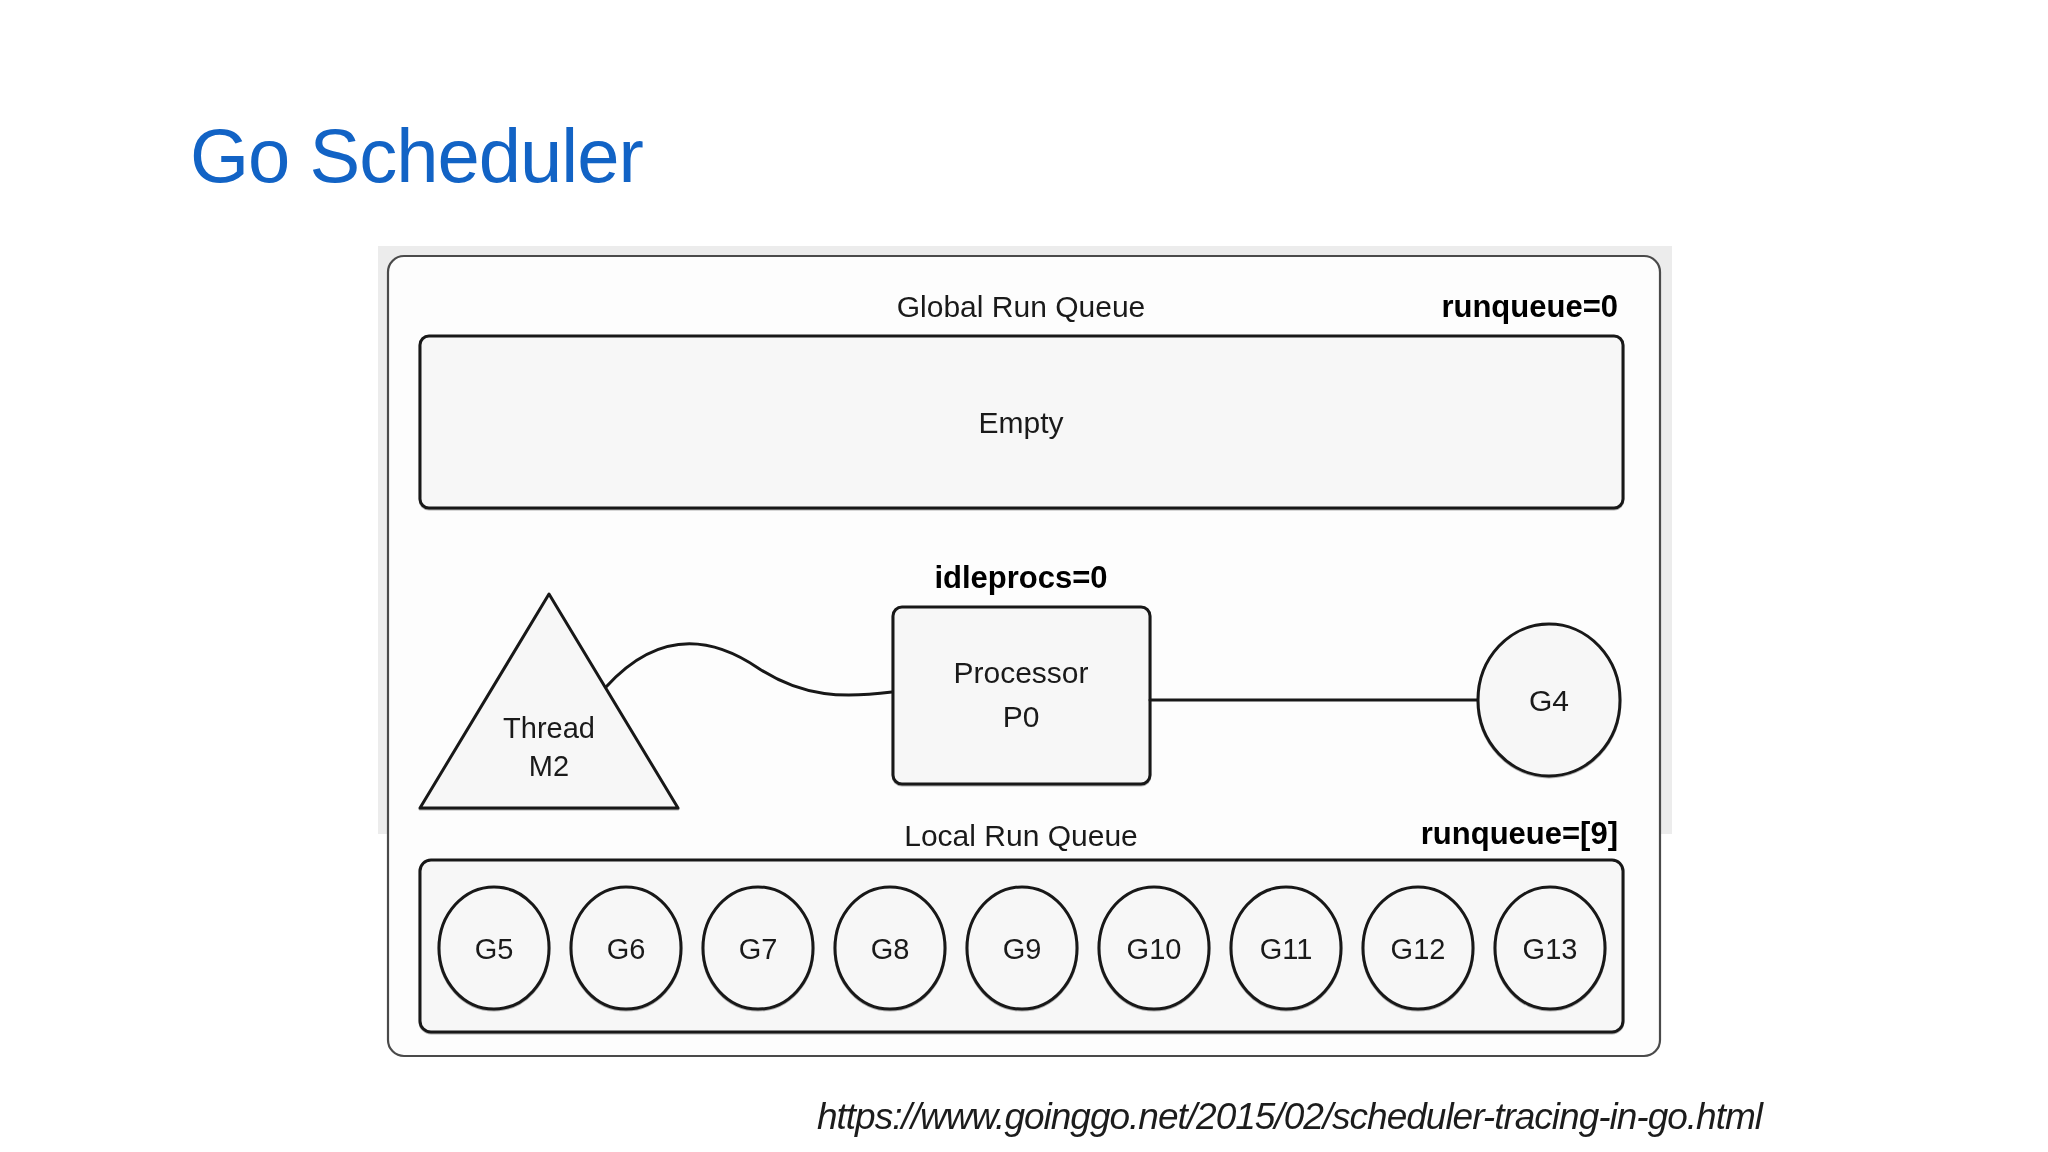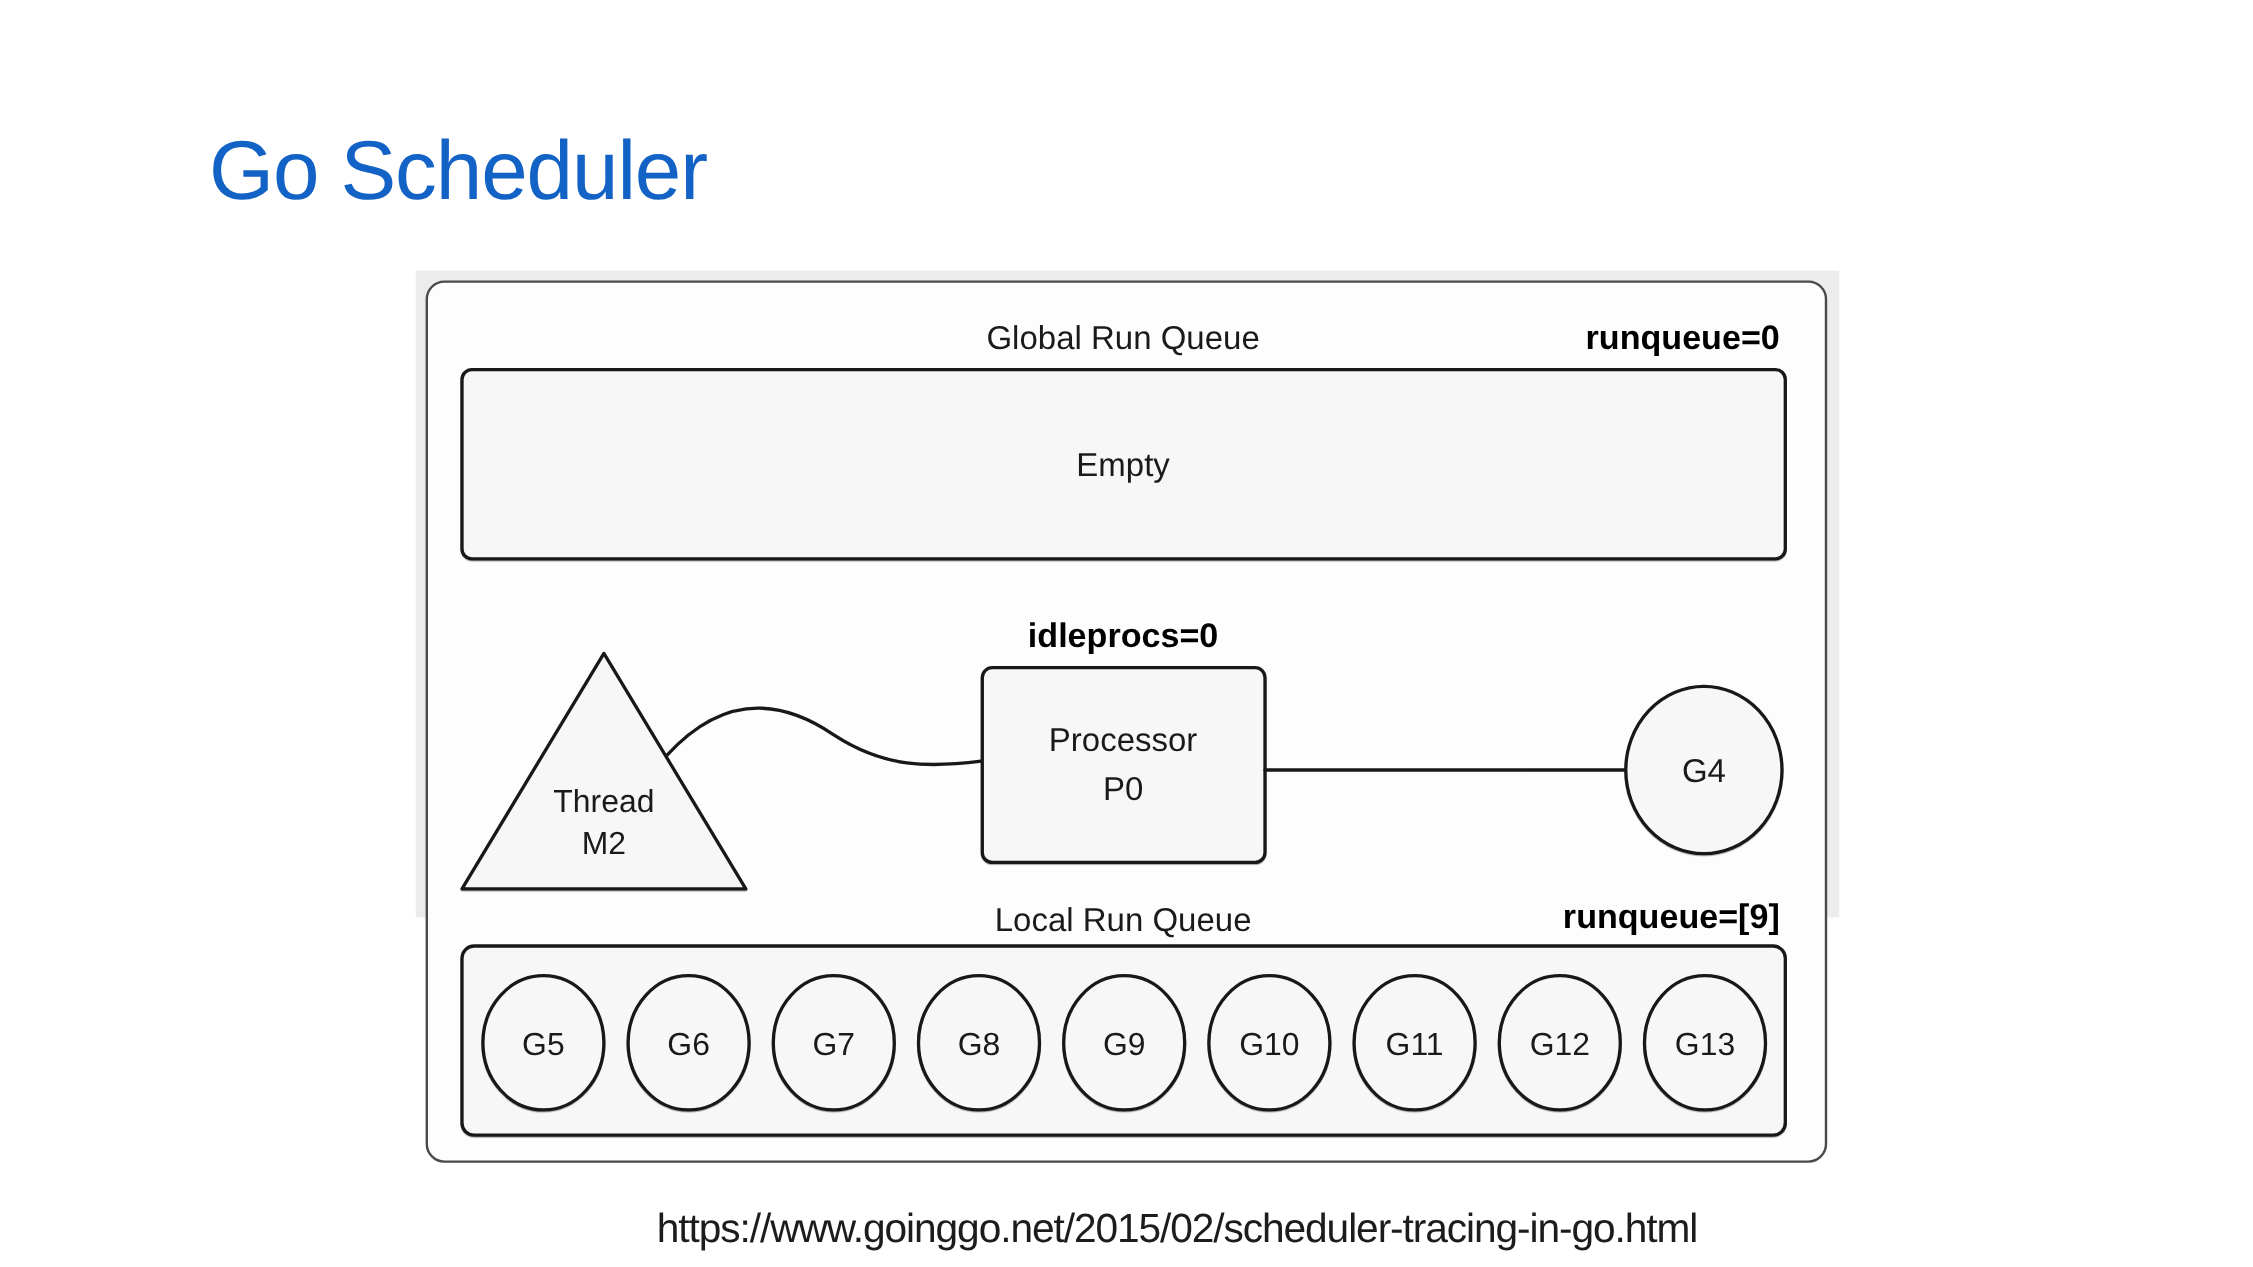--- a/index.html
+++ b/index.html
@@ -73,24 +73,25 @@
   .dnode {
     font-family: "Liberation Sans", sans-serif;
     font-size: 29px;
     fill: #1a1a1a;
   }
   .source-url {
     position: absolute;
     left: 378px;
     top: 1096px;
     width: 1384px;
-    text-align: center;
+    text-align: right;
     font-size: 37px;
     letter-spacing: -1px;
     color: #1c1c1c;
+    font-style: italic;
   }
 </style>
 </head>
 <body>
 
 <div class="slide">
 
   <h1 class="slide-title">Go Scheduler</h1>
 
   <div class="diagram-canvas">

